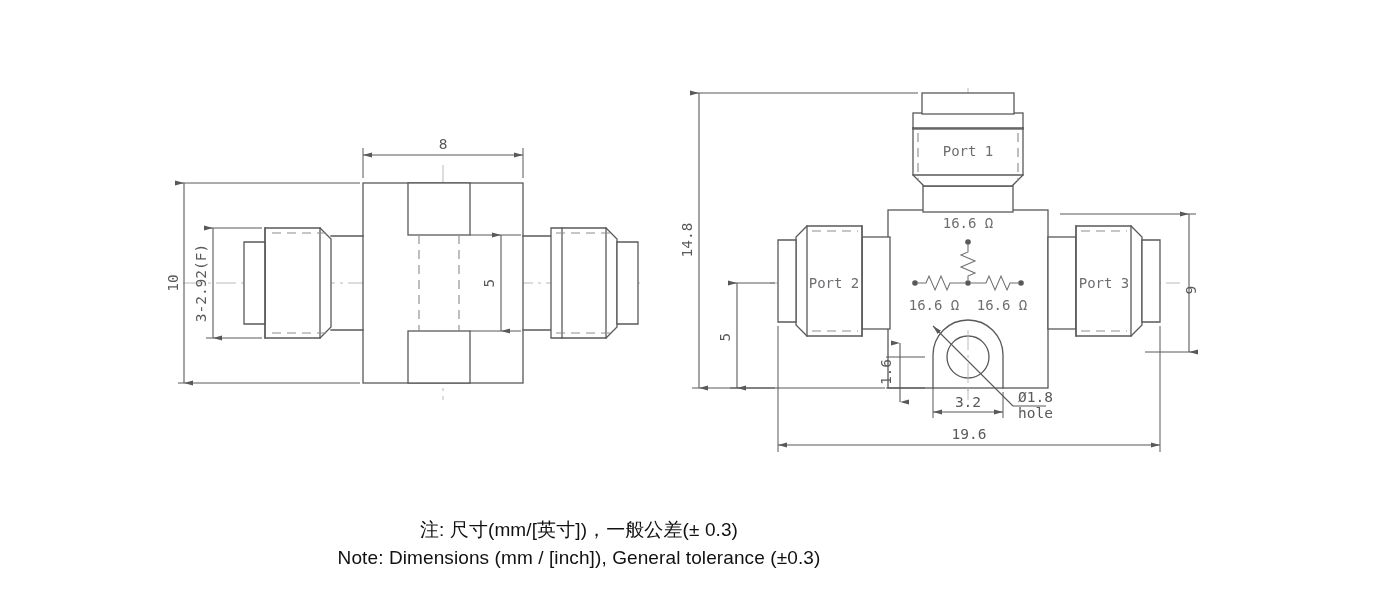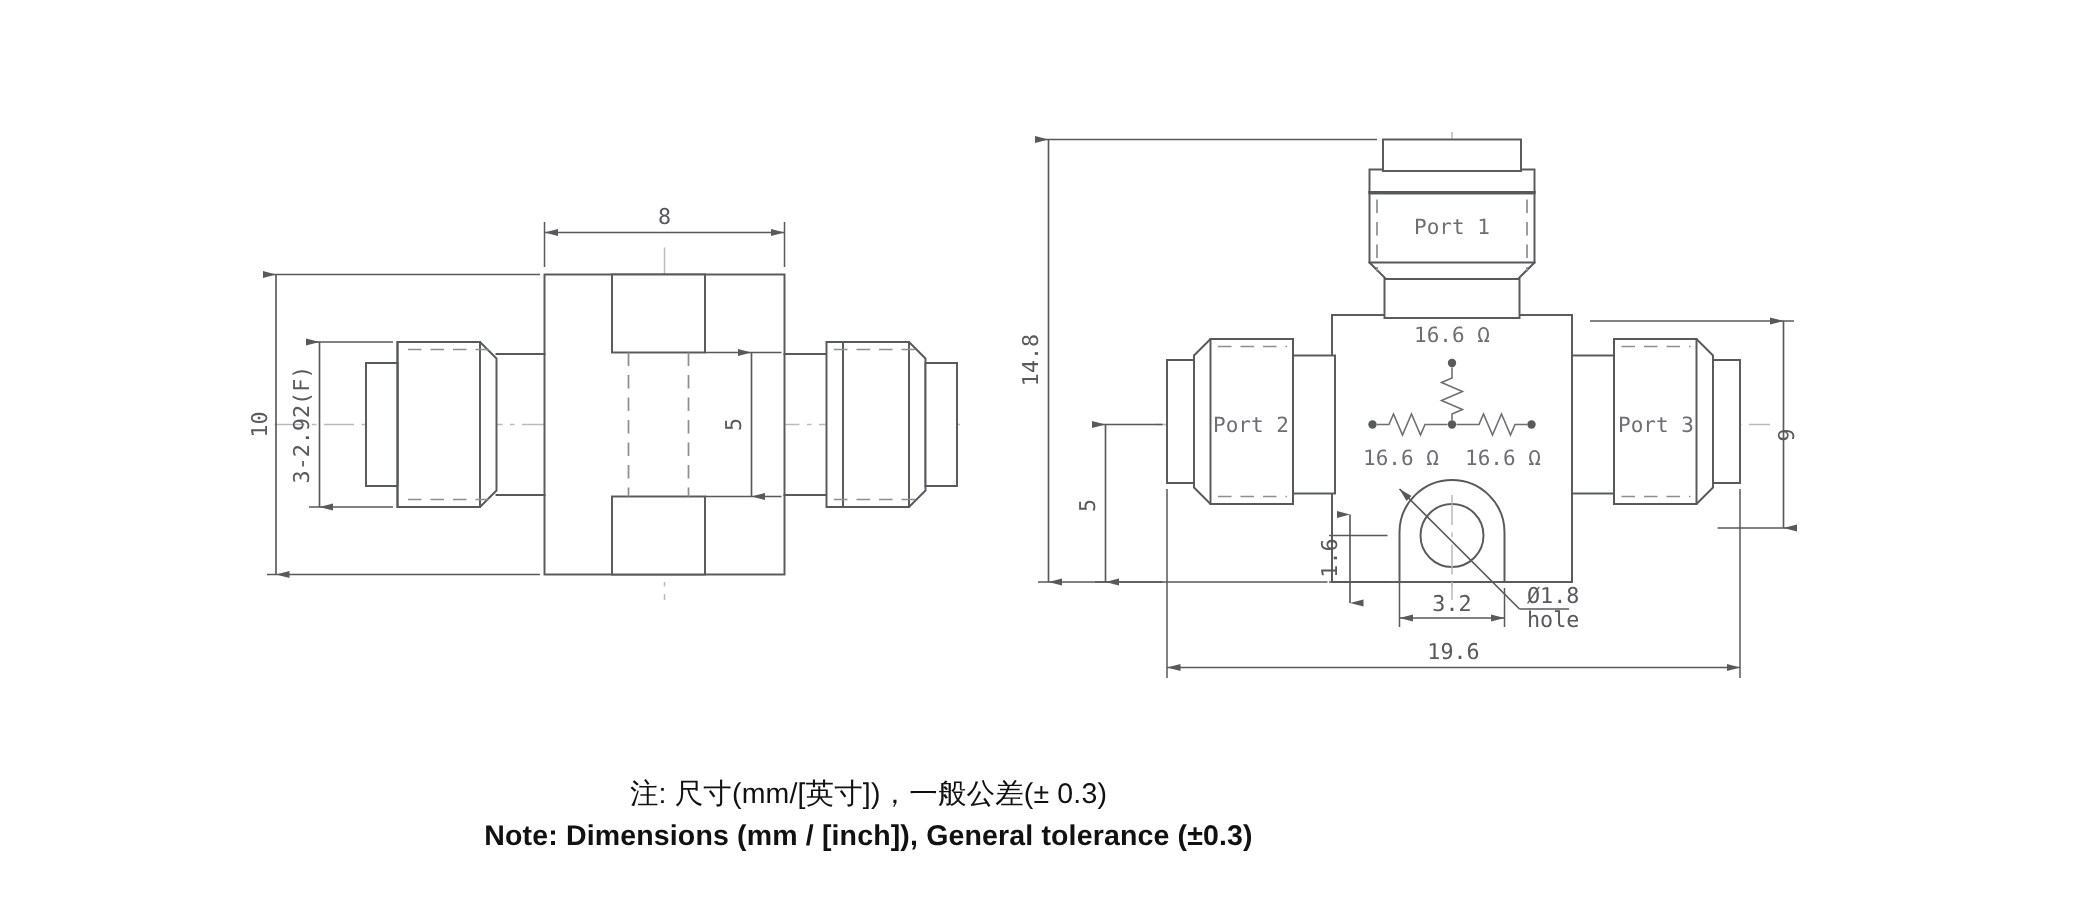--- a/index.html
+++ b/index.html
@@ -34,21 +34,21 @@
     text-align: center;
     line-height: 1.45;
   }
   .note-line {
     display: block;
     color: #111111;
     font-size: 19px;
     letter-spacing: 0.1px;
   }
   .note-cn { font-size: 19px; }
-  .note-en { font-size: 19px; font-weight: bold; }
+  .note-en { font-size: 19px; }
 </style>
 </head>
 <body>
 
 <div id="drawing-root">
   <svg class="cad" viewBox="0 0 1400 600" xmlns="http://www.w3.org/2000/svg">
     <defs>
       <marker id="arrL" markerWidth="10" markerHeight="8" refX="9" refY="4" orient="auto" markerUnits="userSpaceOnUse">
         <path d="M9,4 L0,1.6 L0,6.4 Z" fill="#58595b"></path>
       </marker>

